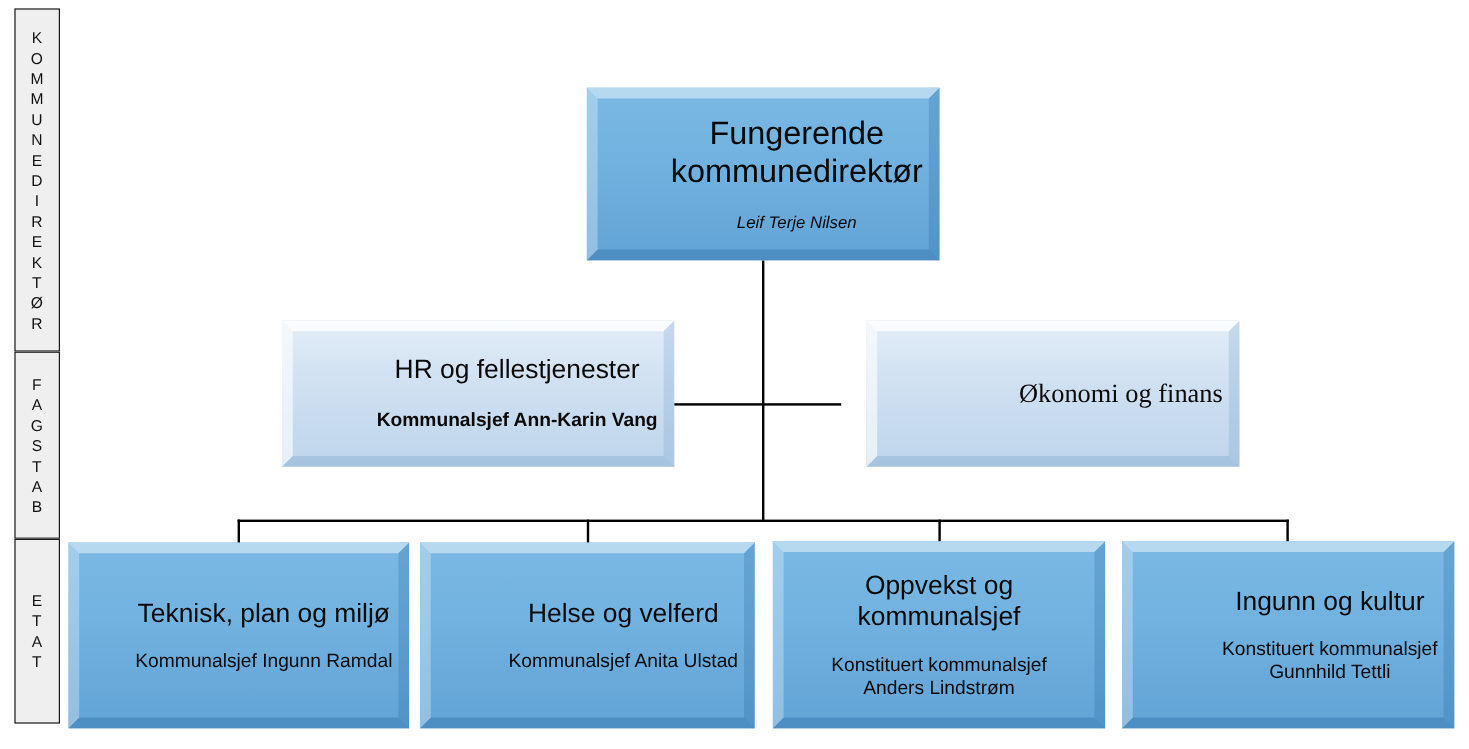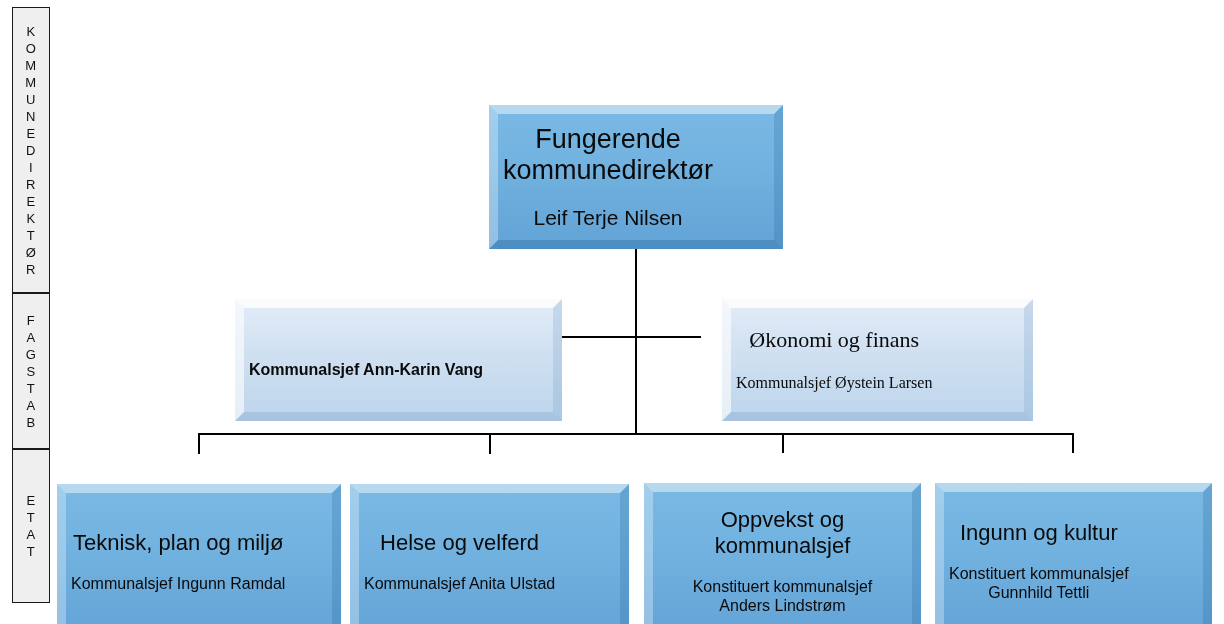--- a/index.html
+++ b/index.html
@@ -30,24 +30,23 @@
   
   .ln{position:absolute;background:#000;}
   .ln.v{width:2px;}
   .ln.h{height:2px;}
 
   
   .node{
     position:absolute;
     box-sizing:border-box;
     display:flex;flex-direction:column;
-    align-items:flex-start;justify-content:center;
+    align-items:flex-end;justify-content:center;
     text-align:center;
     overflow:hidden;
-    margin-top:32px;
   }
   .node .bevel{
     position:absolute;inset:0;
     border-style:solid;
     border-width:9px;
     box-sizing:border-box;
     pointer-events:none;
   }
   .node .body{position:relative;z-index:2;padding:0 14px;}
   .node .title{color:#0a0a0a;line-height:1.18;}
@@ -70,21 +69,21 @@
   .node.pale .bevel{
     border-top-color:rgba(255,255,255,0.80);
     border-left-color:rgba(255,255,255,0.62);
     border-right-color:rgba(120,160,200,0.26);
     border-bottom-color:rgba(120,160,200,0.34);
   }
 
   
   #node-root{left:489px;top:73px;width:294px;height:144px;}
   #node-root .title{font-size:27px;}
-  #node-root .sub{font-size:21px;margin-top:18px;}
+  #node-root .sub{font-size:14px;margin-top:18px;font-style:italic;}
 
   #node-hr{left:235px;top:267px;width:327px;height:122px;}
   #node-hr .title{font-size:22px;}
   #node-hr .sub{font-size:16px;margin-top:20px;font-weight:bold;}
 
   #node-okonomi{left:722px;top:267px;width:311px;height:122px;font-family:Liberation Serif, serif;}
   #node-okonomi .title{font-size:22px;}
   #node-okonomi .sub{font-size:16px;margin-top:20px;}
 
   #node-teknisk{left:57px;top:452px;width:284px;height:155px;}
@@ -150,29 +149,29 @@
     <div class="body">
       <div class="title" style="white-space:pre-line;">Fungerende
 kommunedirektør</div>
       <div class="sub">Leif Terje Nilsen</div>
     </div>
   </div>
 
   <div class="node pale" id="node-hr">
     <span class="bevel"></span>
     <div class="body">
+      <div class="title">HR og fellestjenester</div>
       <div class="sub">Kommunalsjef Ann-Karin Vang</div>
     </div>
   </div>
 
   <div class="node pale" id="node-okonomi">
     <span class="bevel"></span>
     <div class="body">
       <div class="title">Økonomi og finans</div>
-      <div class="sub">Kommunalsjef Øystein Larsen</div>
     </div>
   </div>
 
   <div class="node blue row3" id="node-teknisk">
     <span class="bevel"></span>
     <div class="body">
       <div class="title">Teknisk, plan og miljø</div>
       <div class="sub" style="white-space:pre-line;">Kommunalsjef Ingunn Ramdal</div>
     </div>
   </div>

